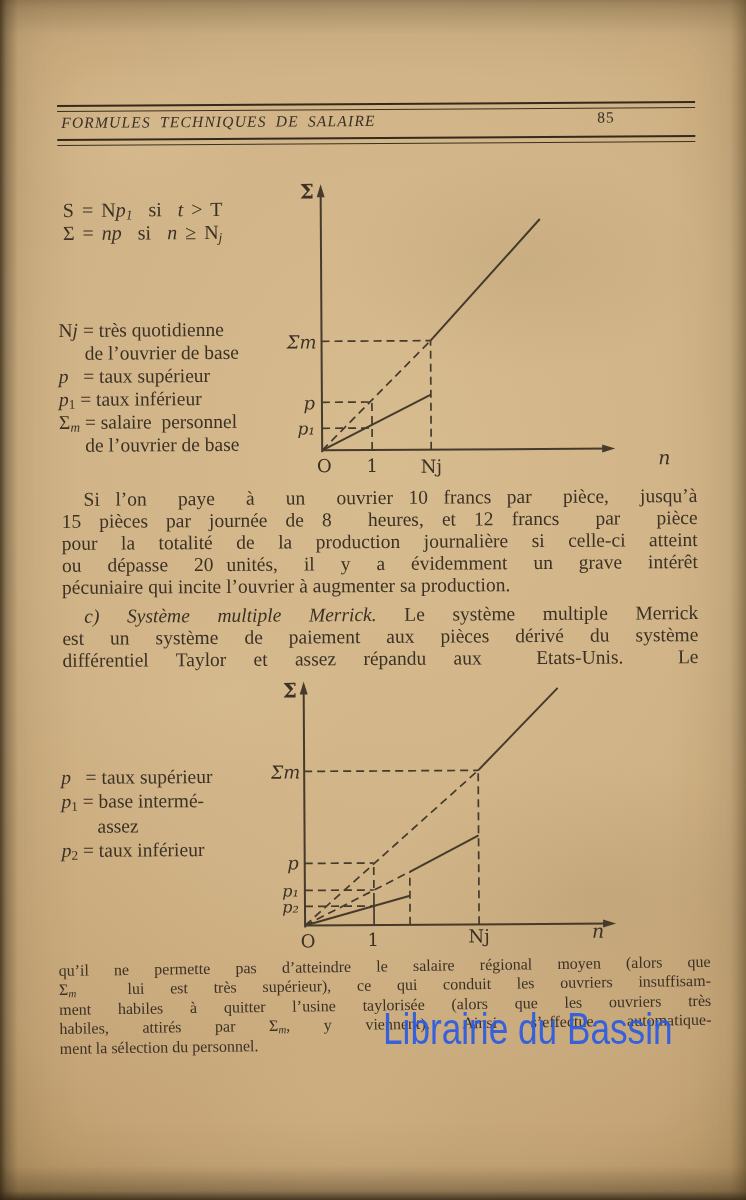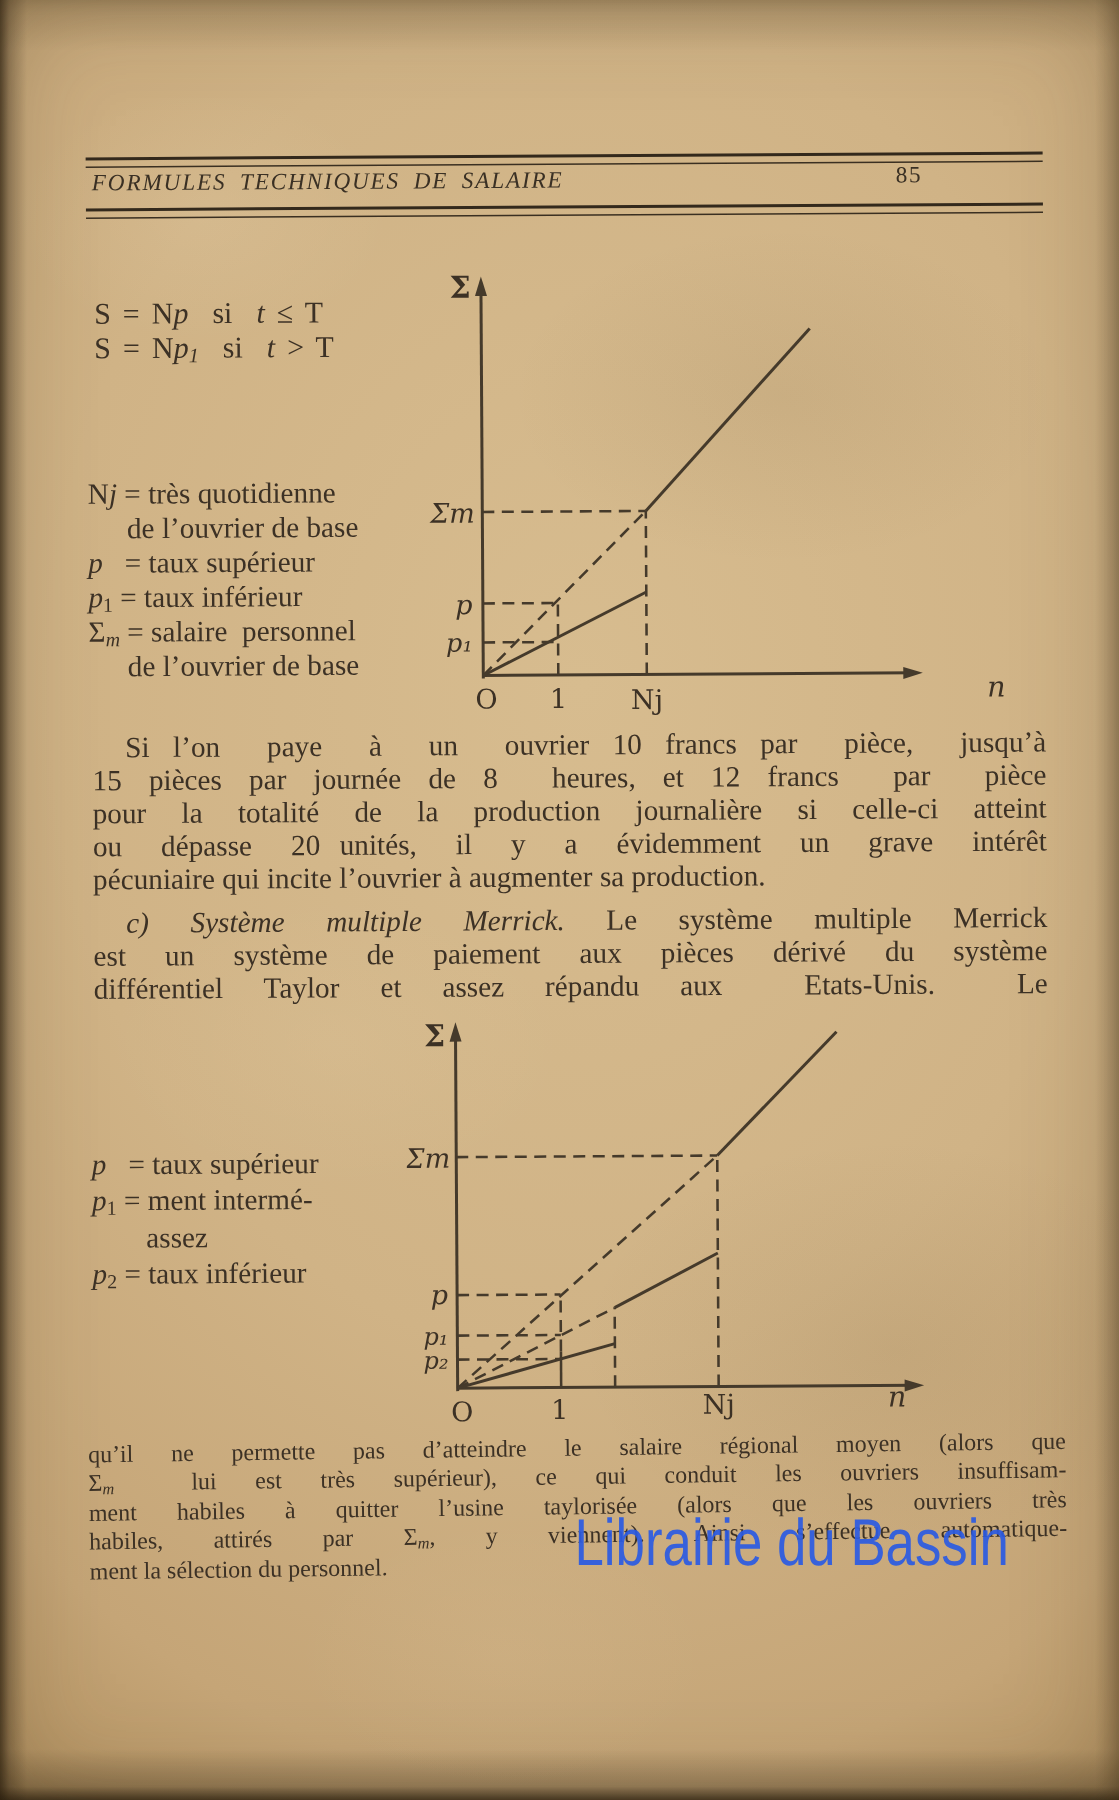--- a/index.html
+++ b/index.html
@@ -57,22 +57,22 @@
 
 <div class="page" style="--ink: #3c3125;">
   <div class="content">
 
     <div class="abs rule" style="left:60px;top:103px;width:638px;"></div>
     <div class="abs title" style="left:64px;top:112px;">FORMULES TECHNIQUES DE SALAIRE</div>
     <div class="abs pagenum" style="left:600px;top:110px;">85</div>
     <div class="abs rule" style="left:60px;top:137px;width:638px;border-top-width:2px;border-bottom-width:1px;"></div>
 
     <div class="abs formulas" style="left:65px;top:197px;">
-        <div class="tline"><span>S = N</span><span class="it">p</span><span>  si  </span><span class="it">t</span><span> ≤ T</span></div>
         <div class="tline"><span>S = N</span><span class="it">p</span><sub class="it">1</sub><span>  si  </span><span class="it">t</span><span> &gt; T</span></div>
+        <div class="tline"><span>Σ = </span><span class="it">np</span><span>  si  </span><span class="it">n</span><span> ≥ N</span><sub class="it">j</sub></div>
       </div>
 
     <svg class="chart" style="left:280px;top:170px;" viewBox="0 0 400 310" width="400" height="310">
         <line x1="43" y1="282" x2="43" y2="20" stroke="#453a2b" stroke-width="2"></line>
         <line x1="43" y1="280" x2="330" y2="280" stroke="#453a2b" stroke-width="2"></line>
         <line x1="43" y1="280" x2="152" y2="171" stroke="#453a2b" stroke-width="1.7" stroke-dasharray="8,5"></line>
         <line x1="152" y1="171" x2="262" y2="50" stroke="#453a2b" stroke-width="2"></line>
         <line x1="43" y1="280" x2="152" y2="225" stroke="#453a2b" stroke-width="2"></line>
         <line x1="93" y1="280" x2="93" y2="230" stroke="#453a2b" stroke-width="1.7" stroke-dasharray="8,5"></line>
         <line x1="152" y1="280" x2="152" y2="171" stroke="#453a2b" stroke-width="1.7" stroke-dasharray="8,5"></line>
@@ -138,21 +138,21 @@
         <text x="101" y="271" fill="#3c3125" font-size="18" text-anchor="middle">1</text>
         <text x="207" y="268" fill="#3c3125" font-size="18" text-anchor="middle">Nj</text>
         <text x="29" y="103" fill="#3c3125" font-size="18" text-anchor="end" font-style="italic">Σm</text>
         <text x="27" y="194" fill="#3c3125" font-size="18" text-anchor="end" font-style="italic">p</text>
         <text x="27" y="221" fill="#3c3125" font-size="16" text-anchor="end" font-style="italic">p₁</text>
         <text x="27" y="237" fill="#3c3125" font-size="16" text-anchor="end" font-style="italic">p₂</text>
       </svg>
 
     <div class="abs legend legend2" style="left:60px;top:764px;">
         <div class="tline"><span class="it">p</span><span>&nbsp;&nbsp; = taux supérieur</span></div>
-        <div class="tline"><span class="it">p</span><sub>1</sub><span> = ment intermé-</span></div>
+        <div class="tline"><span class="it">p</span><sub>1</sub><span> = base intermé-</span></div>
         <div class="tline ind"><span>assez</span></div>
         <div class="tline"><span class="it">p</span><sub>2</sub><span> = taux inférieur</span></div>
       </div>
 
     <div class="abs para3" style="left:57px;top:959px;width:652px;">
         <div class="tline"><span>qu’il ne permette pas d’atteindre le salaire régional moyen (alors que</span></div>
         <div class="tline"><span>Σ</span><sub class="it">m</sub><span>  lui est très supérieur), ce qui conduit les ouvriers insuffisam-</span></div>
         <div class="tline"><span>ment habiles à quitter l’usine taylorisée (alors que les ouvriers très</span></div>
         <div class="tline"><span>habiles, attirés par Σ</span><sub class="it">m</sub><span>, y viennent). Ainsi s’effectue automatique-</span></div>
         <div class="tline"><span>ment la sélection du personnel.</span></div>

